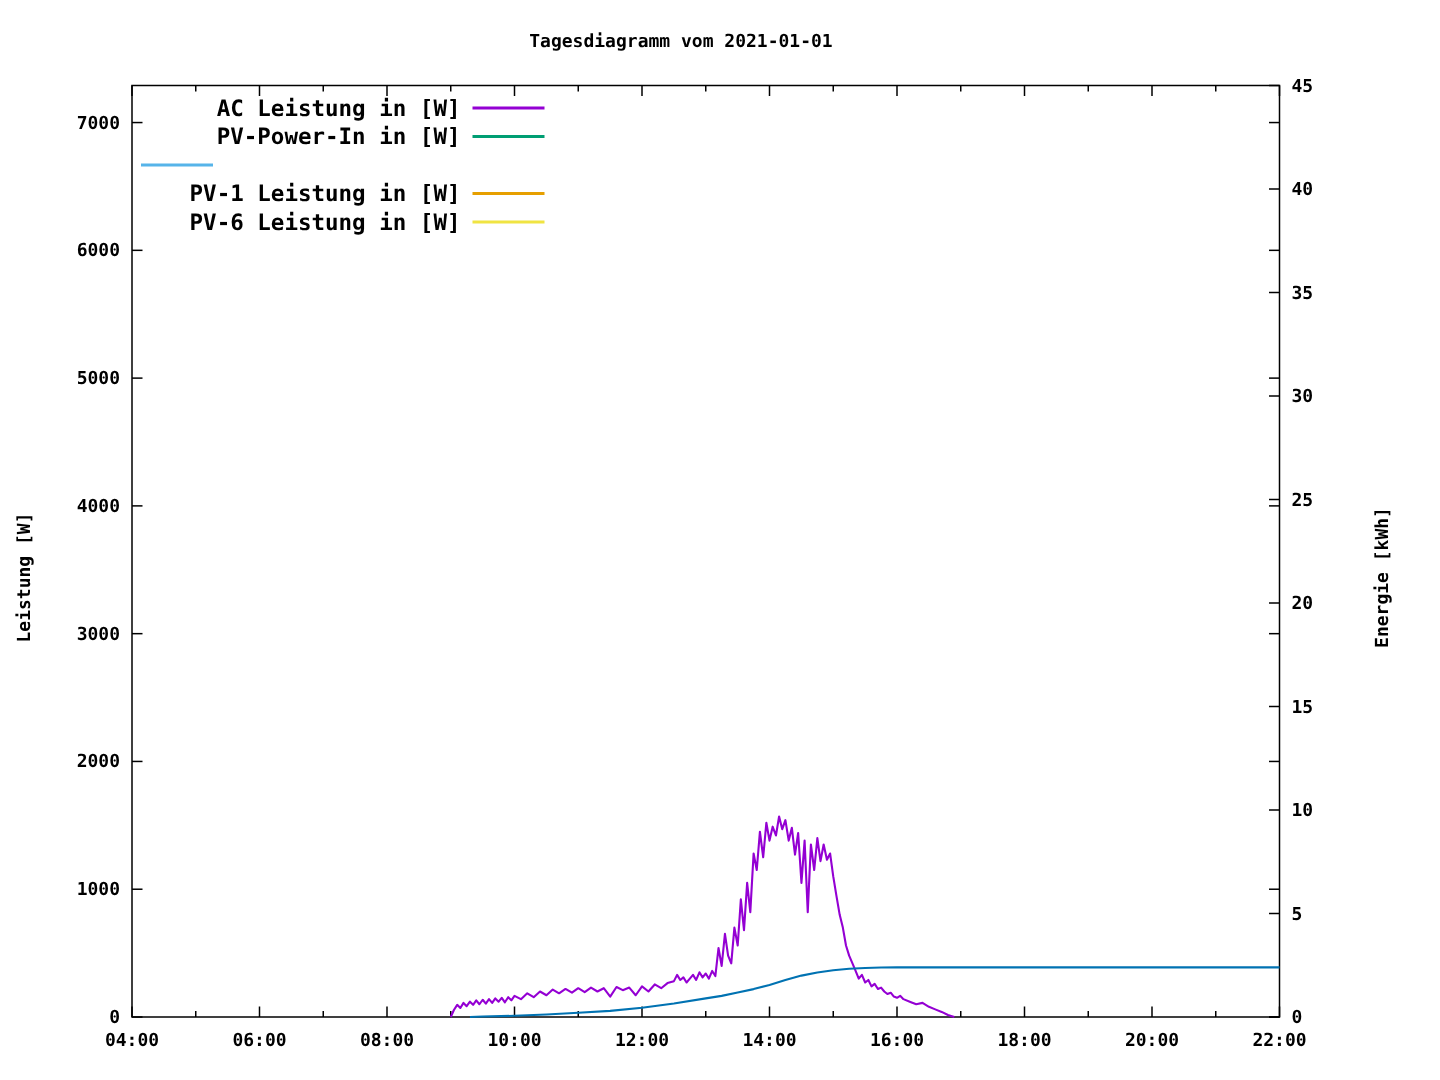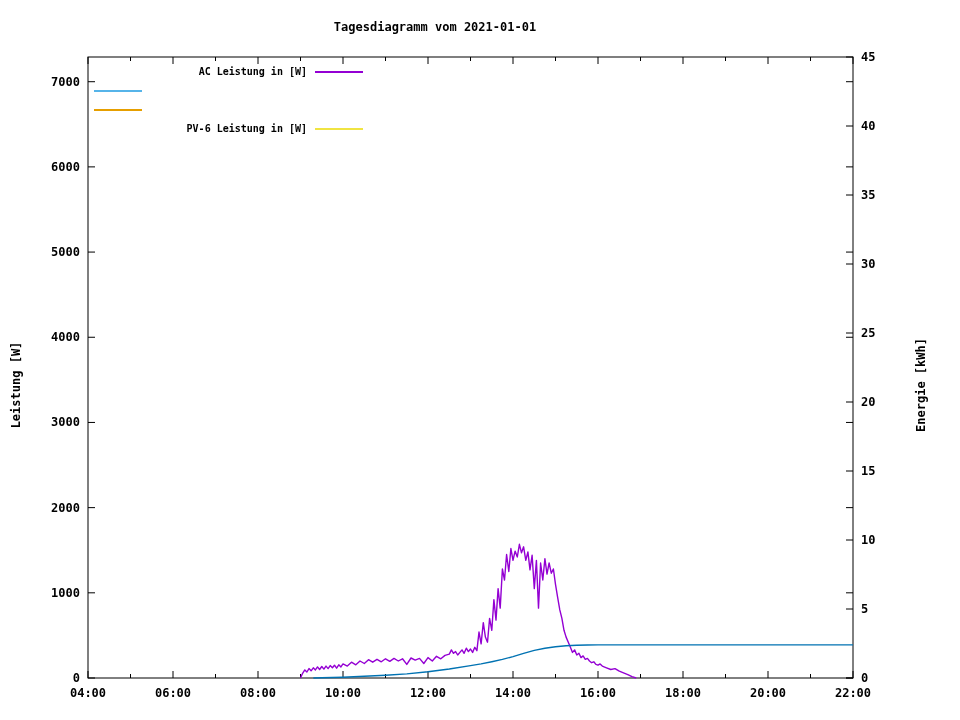--- a/index.html
+++ b/index.html
@@ -1,25 +1,25 @@
 <!DOCTYPE html>
 <html><head>
 <meta charset="utf-8">
 <style>
   html,body{margin:0;padding:0;}
   body{width:960px;height:720px;background:#ffffff;position:relative;overflow:hidden;
        font-family:"DejaVu Sans Mono",monospace;font-weight:bold;color:#000;}
   .chart-title{position:absolute;left:0;top:20px;width:870px;text-align:center;
-       font-size:12px;letter-spacing:0px;}
+       font-size:12px;letter-spacing:0px;padding-left:19px;}
   .ylab{position:absolute;white-space:nowrap;font-size:12px;}
   #ylab1{left:16px;top:385px;transform:translate(-50%,-50%) rotate(-90deg);}
   #ylab2{left:921px;top:385px;transform:translate(-50%,-50%) rotate(-90deg);}
   .legend{position:absolute;left:86px;top:62px;}
   .legend-row{display:flex;align-items:center;height:19px;}
-  .legend-label{display:inline-block;width:221px;text-align:right;font-size:10px;white-space:pre;}
+  .legend-label{display:inline-block;width:221px;text-align:right;font-size:15px;white-space:pre;}
   .legend-line{display:inline-block;width:48px;height:2px;margin-left:8px;}
   svg{position:absolute;left:0;top:0;}
   svg text{font-family:"DejaVu Sans Mono",monospace;font-weight:bold;font-size:12px;fill:#000;}
 </style>
 </head>
 <body>
 
 <div class="chart-title">Tagesdiagramm vom 2021-01-01</div>
 <div id="ylab1" class="ylab">Leistung [W]</div>
 <div id="ylab2" class="ylab">Energie [kWh]</div>
@@ -119,22 +119,27 @@
     <text x="861" y="61" text-anchor="start">45</text>
     <polyline points="300.5,678.0 302.6,673.3 304.8,669.9 306.9,672.0 309.0,668.6 311.1,670.8 313.3,667.8 315.4,669.9 317.5,666.9 319.6,669.5 321.8,666.5 323.9,669.1 326.0,666.1 328.1,668.6 330.2,665.6 332.4,667.8 334.5,665.2 336.6,668.2 338.8,664.8 340.9,666.9 343.0,663.9 347.3,666.1 351.5,662.2 355.8,664.8 360.0,661.0 364.3,663.5 368.5,659.7 372.7,662.2 377.0,659.3 381.3,661.8 385.5,658.8 389.8,661.4 394.0,658.4 398.3,661.0 402.5,658.8 406.8,664.4 411.0,658.0 415.2,660.1 419.5,658.4 423.8,663.5 428.0,657.6 432.3,661.0 436.5,656.3 440.8,658.8 445.0,655.4 449.3,654.1 451.4,649.9 453.5,653.3 455.6,651.6 457.7,655.0 459.9,652.4 462.0,649.9 464.1,653.3 466.3,648.2 468.4,651.6 470.5,649.0 472.6,652.4 474.8,647.3 476.9,650.7 479.0,632.0 481.1,643.9 483.3,622.6 485.4,637.1 487.5,642.2 489.6,618.4 491.8,630.3 493.9,599.6 496.0,620.1 498.1,588.6 500.2,608.1 502.4,569.0 504.5,580.0 506.6,554.5 508.8,571.5 510.9,548.5 513.0,560.4 515.1,551.1 517.3,557.0 519.4,544.3 521.5,552.8 523.6,546.8 525.8,560.4 527.9,551.9 530.0,569.8 532.1,555.3 534.3,588.6 536.4,560.4 538.5,608.1 540.6,563.0 542.8,580.0 544.9,558.7 547.0,574.1 549.1,563.0 551.3,573.2 553.4,569.0 555.5,584.3 557.6,597.1 559.8,609.9 561.9,618.4 564.0,630.3 566.1,637.1 568.3,642.2 570.4,647.3 572.5,652.4 574.6,649.9 576.8,655.0 578.9,653.3 581.0,657.6 583.1,655.9 585.3,659.3 587.4,658.4 589.5,661.0 591.6,662.7 593.8,661.8 595.9,664.4 598.0,665.2 600.1,663.9 602.3,666.1 606.5,667.8 610.8,669.5 615.0,668.6 619.3,671.2 623.5,672.9 627.8,674.6 632.0,676.7 636.2,678.0" fill="none" stroke="#9400d3" stroke-width="1.4" stroke-linejoin="round"></polyline>
     <polyline points="313.3,678.0 321.8,677.7 343.0,677.2 364.3,676.3 385.5,675.2 406.8,673.9 428.0,671.8 449.3,669.0 470.5,665.6 481.1,663.9 491.8,661.7 502.4,659.4 513.0,656.6 523.6,653.4 534.3,650.4 544.9,648.3 555.5,646.8 566.1,645.8 576.8,645.3 587.4,645.0 598.0,644.9 853.0,644.9" fill="none" stroke="#0072b2" stroke-width="1.4" stroke-linejoin="round"></polyline>
   </svg>
 <div class="legend" id="legend">
     <div class="legend-row">
       <span class="legend-label">AC Leistung in [W]</span>
       <span class="legend-line" style="background: rgb(148, 0, 211);"></span>
     </div>
     <div class="legend-row">
+      <span class="legend-label">PV-Power-In in [W]</span>
+      <span class="legend-line" style="background: rgb(0, 158, 115);"></span>
+    </div>
+    <div class="legend-row">
       <span class="legend-line" style="background: rgb(86, 180, 233);"></span>
     </div>
     <div class="legend-row">
+      <span class="legend-label">PV-1 Leistung in [W]</span>
       <span class="legend-line" style="background: rgb(230, 159, 0);"></span>
     </div>
     <div class="legend-row">
       <span class="legend-label">PV-6 Leistung in [W]</span>
       <span class="legend-line" style="background: rgb(240, 228, 66);"></span>
     </div>
   </div>
 
 </body></html>

